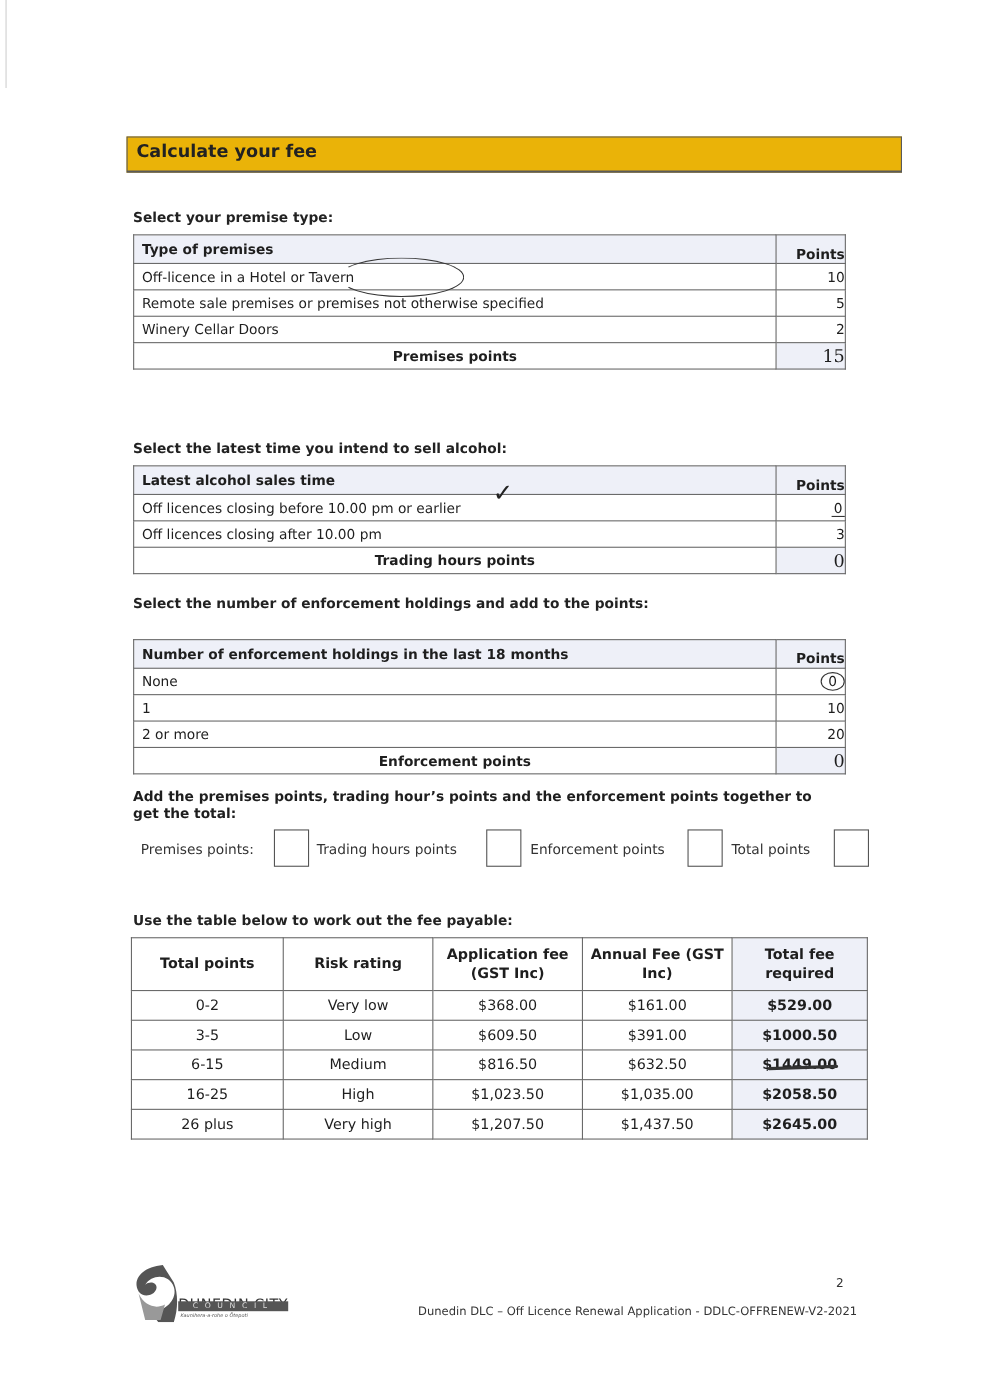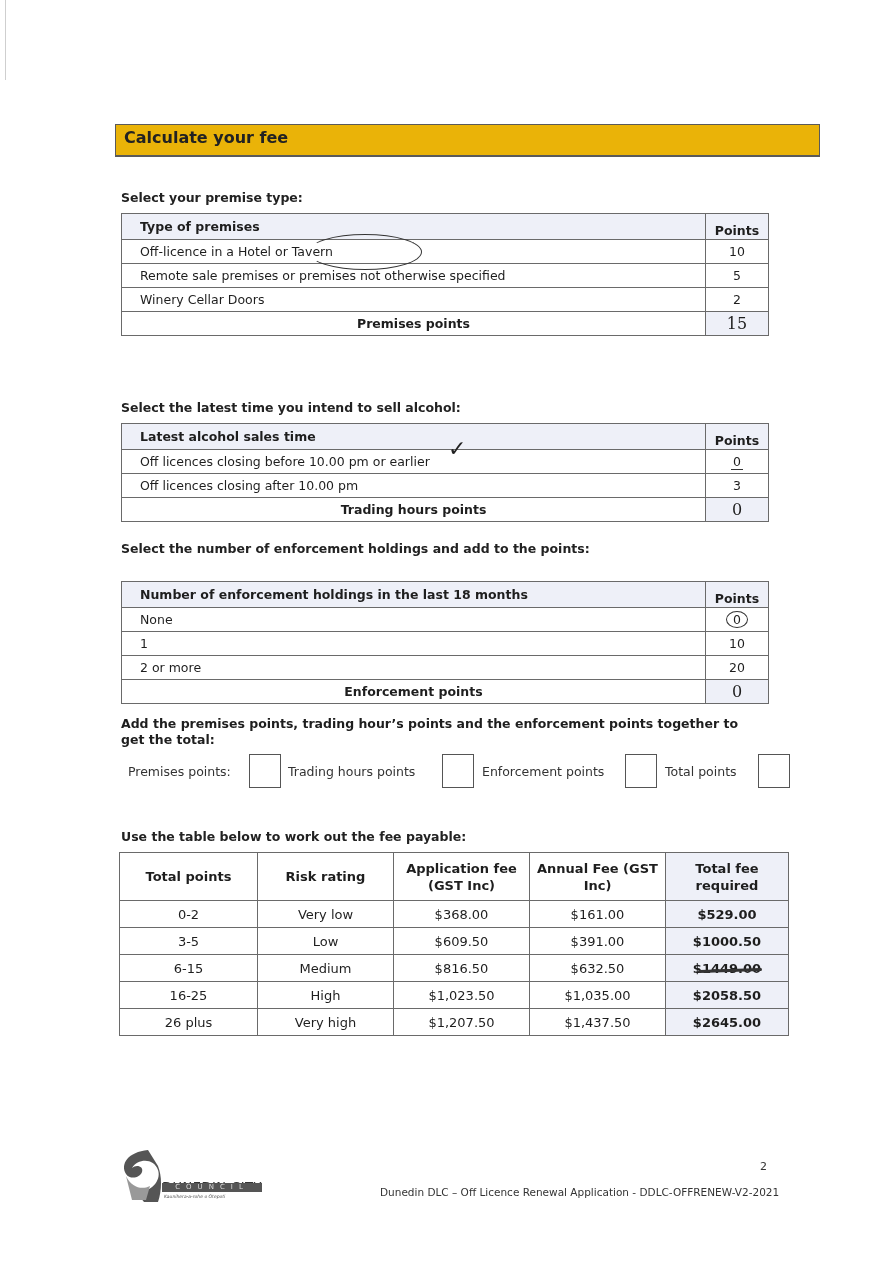--- a/index.html
+++ b/index.html
@@ -10,22 +10,22 @@
   .scan-edge { position: absolute; left: 5px; top: 0; width: 1px; height: 80px; background: #cfcfcf; }
   .title-box {
     position: absolute; left: 115px; top: 124px; width: 660px; height: 30px;
     background: #eab308; border: 1.5px solid #5a5a5a; border-bottom-width: 2px; padding-left: 43px;
   }
   .title-box span { position: absolute; left: 8px; top: 3px; font-size: 16px; font-weight: bold; color: #222; }
   .q { position: absolute; left: 121px; font-size: 12.5px; font-weight: bold; color: #222; }
   table.pts {
     position: absolute; left: 121px; width: 648px; border-collapse: collapse; font-size: 12.5px;
   }
-  table.pts td { border: 1px solid #6a6a6a; padding: 0 18px; height: 23px; vertical-align: middle; }
-  table.pts td.pcol { width: 62px; text-align: center; padding: 0; }
+  table.pts td { border: 1px solid #6a6a6a; padding: 0 7px; height: 23px; vertical-align: middle; }
+  table.pts td.pcol { width: 62px; text-align: right; padding: 0; }
   table.pts tr.hdr td { background: #eef0f8; font-weight: bold; height: 24px; }
   table.pts tr.hdr td.pcol { vertical-align: bottom; padding-bottom: 1px; }
   table.pts tr.tot td.lab { text-align: center; font-weight: bold; }
   table.pts tr.tot td.pcol { background: #eef0f8; font-family: "DejaVu Serif", serif; font-size: 16px; }
   .circle {
     display: inline-block; border: 1.3px solid #333; border-radius: 50%; padding: 0 6px; line-height: 15px;
   }
   .uline { border-bottom: 1.5px solid #333; padding: 0 2px; }
   .ring {
     position: absolute; left: 308px; top: 234px; width: 112px; height: 34px;

